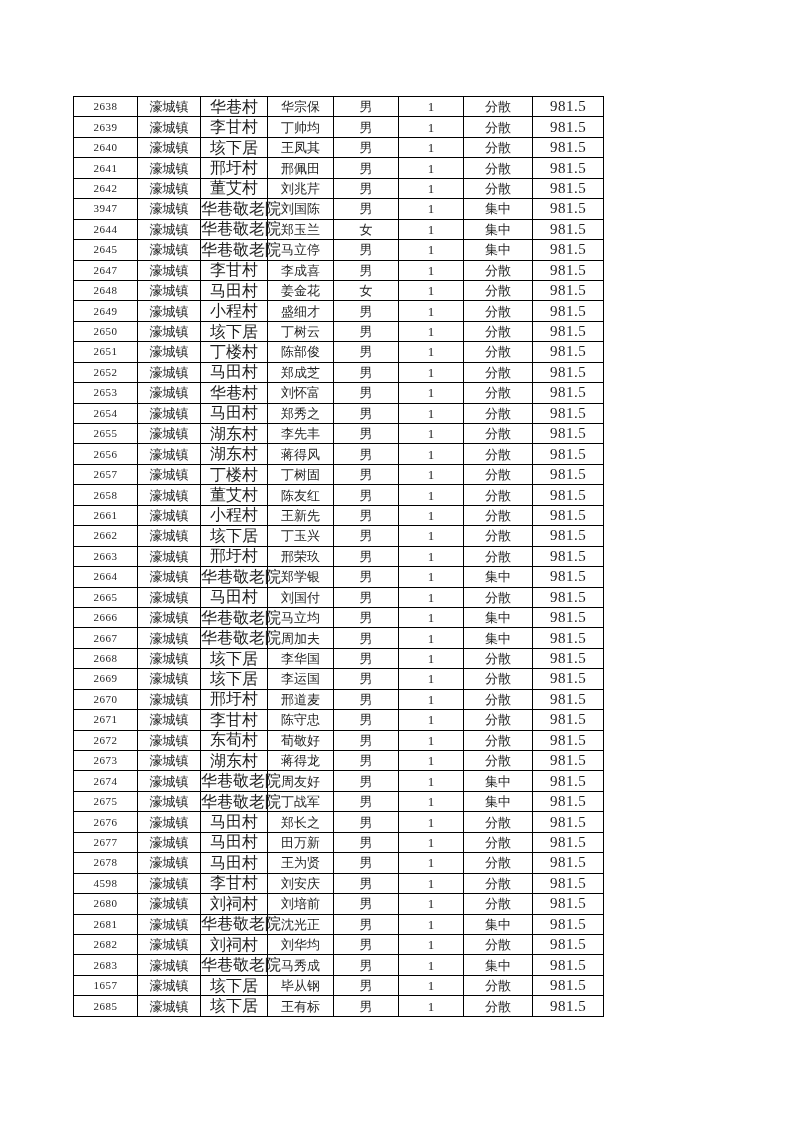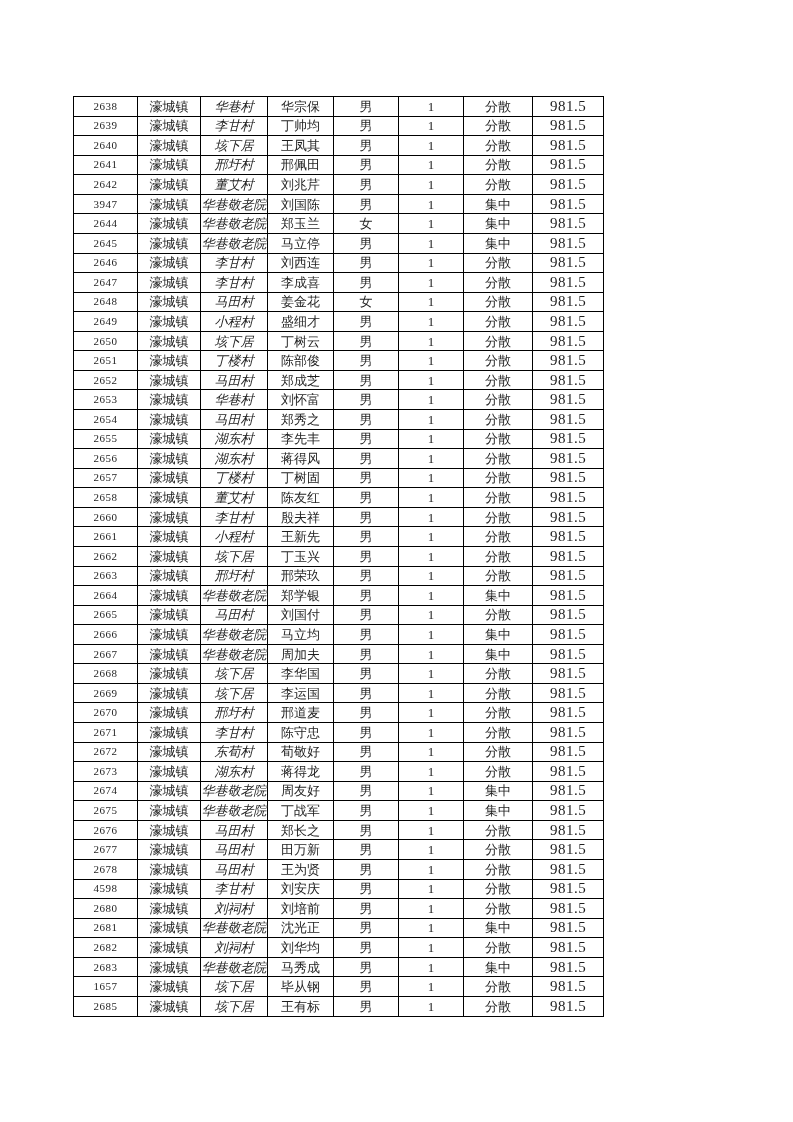--- a/index.html
+++ b/index.html
@@ -30,21 +30,21 @@
     padding: 0;
     text-align: center;
     vertical-align: middle;
     font-size: 13px;
     line-height: 1;
     white-space: nowrap;
     overflow: visible;
     height: 18.19px;
   }
   table.roster td.cell-serial   { font-size: 11px; letter-spacing: 0.5px; }
-  table.roster td.cell-village  { font-size: 13px; font-style: italic; }
+  table.roster td.cell-village  { font-size: 16px; }
   table.roster td.cell-amount   { font-size: 15px; letter-spacing: 0.5px; }
 </style>
 </head>
 <body>
 
 <div class="page">
   <table class="roster">
     <colgroup>
       <col style="width:64px">
       <col style="width:63px">
@@ -137,30 +137,20 @@
       <td class="cell-serial">2645</td>
       <td class="cell-town">濠城镇</td>
       <td class="cell-village">华巷敬老院</td>
       <td class="cell-name">马立停</td>
       <td class="cell-gender">男</td>
       <td class="cell-count">1</td>
       <td class="cell-type">集中</td>
       <td class="cell-amount">981.5</td>
     </tr>
 
-    <tr>
-      <td class="cell-serial">2646</td>
-      <td class="cell-town">濠城镇</td>
-      <td class="cell-village">李甘村</td>
-      <td class="cell-name">刘西连</td>
-      <td class="cell-gender">男</td>
-      <td class="cell-count">1</td>
-      <td class="cell-type">分散</td>
-      <td class="cell-amount">981.5</td>
-    </tr>
 
     <tr>
       <td class="cell-serial">2647</td>
       <td class="cell-town">濠城镇</td>
       <td class="cell-village">李甘村</td>
       <td class="cell-name">李成喜</td>
       <td class="cell-gender">男</td>
       <td class="cell-count">1</td>
       <td class="cell-type">分散</td>
       <td class="cell-amount">981.5</td>
@@ -281,30 +271,20 @@
       <td class="cell-town">濠城镇</td>
       <td class="cell-village">董艾村</td>
       <td class="cell-name">陈友红</td>
       <td class="cell-gender">男</td>
       <td class="cell-count">1</td>
       <td class="cell-type">分散</td>
       <td class="cell-amount">981.5</td>
     </tr>
 
 
-    <tr>
-      <td class="cell-serial">2660</td>
-      <td class="cell-town">濠城镇</td>
-      <td class="cell-village">李甘村</td>
-      <td class="cell-name">殷夫祥</td>
-      <td class="cell-gender">男</td>
-      <td class="cell-count">1</td>
-      <td class="cell-type">分散</td>
-      <td class="cell-amount">981.5</td>
-    </tr>
 
     <tr>
       <td class="cell-serial">2661</td>
       <td class="cell-town">濠城镇</td>
       <td class="cell-village">小程村</td>
       <td class="cell-name">王新先</td>
       <td class="cell-gender">男</td>
       <td class="cell-count">1</td>
       <td class="cell-type">分散</td>
       <td class="cell-amount">981.5</td>

